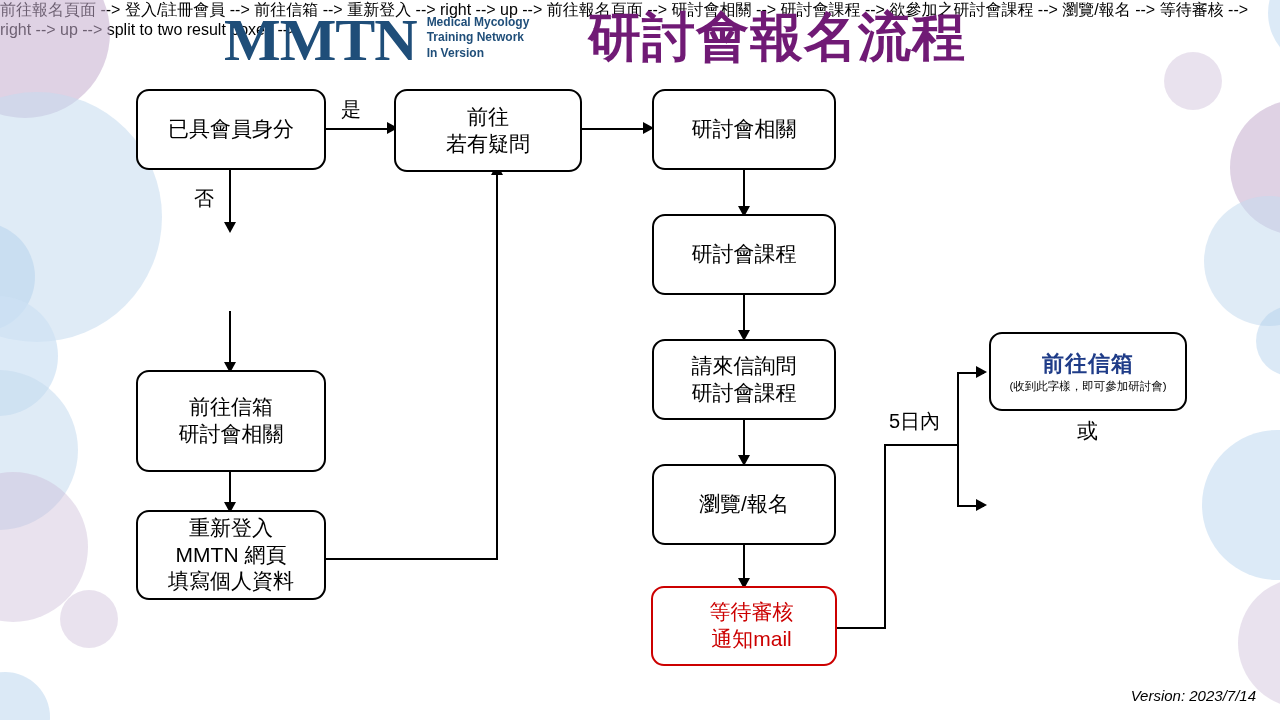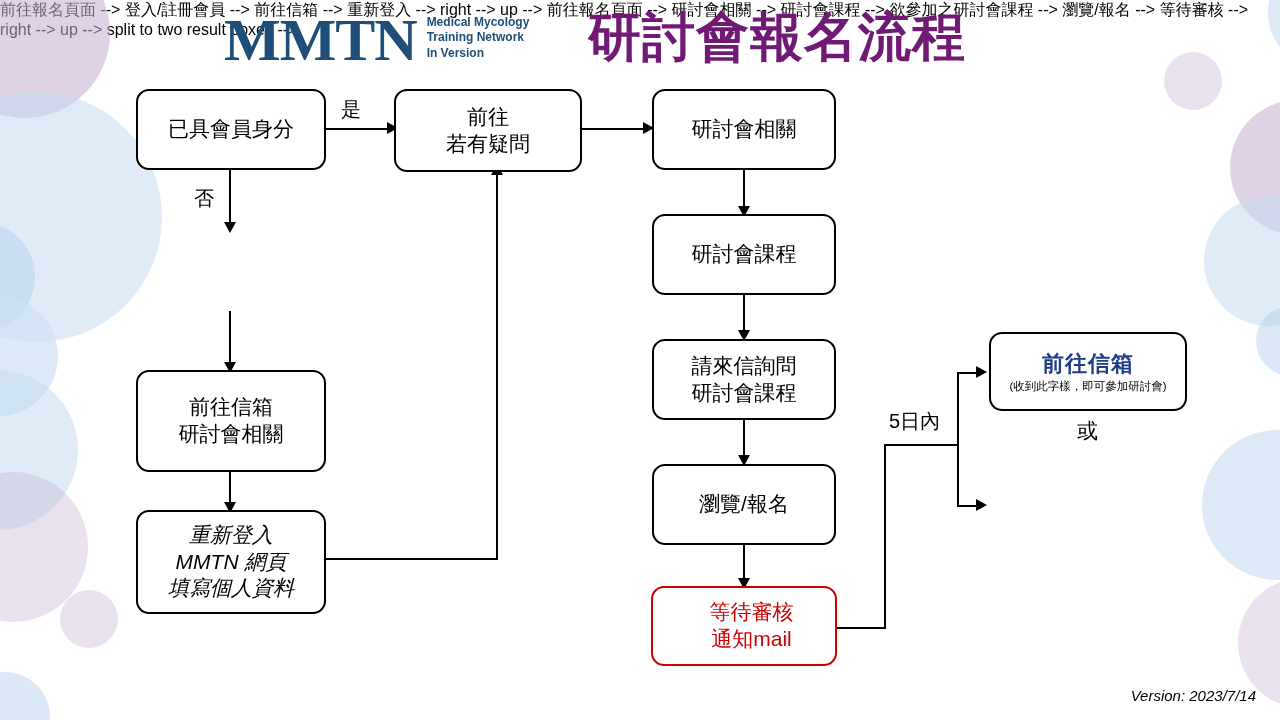--- a/index.html
+++ b/index.html
@@ -260,21 +260,21 @@
     <span class="ln">前往</span>
     <span class="ln">若有疑問</span>
   </div>
 
 
   <div class="node" style="left:136px; top:370px; width:190px; height:102px;">
     <span class="ln">前往信箱</span>
     <span class="ln">研討會相關</span>
   </div>
 
-  <div class="node" style="left:136px; top:510px; width:190px; height:104px;font-style:italic;">
+  <div class="node" style="left:136px; top:510px; width:190px; height:90px;">
     <span class="ln">重新登入</span>
     <span class="ln">MMTN 網頁</span>
     <span class="ln">填寫個人資料</span>
   </div>
 
   <div class="node" style="left:652px; top:89px; width:184px; height:81px;">
     <span class="ln">研討會相關</span>
   </div>
 
   <div class="node" style="left:652px; top:214px; width:184px; height:81px;">

